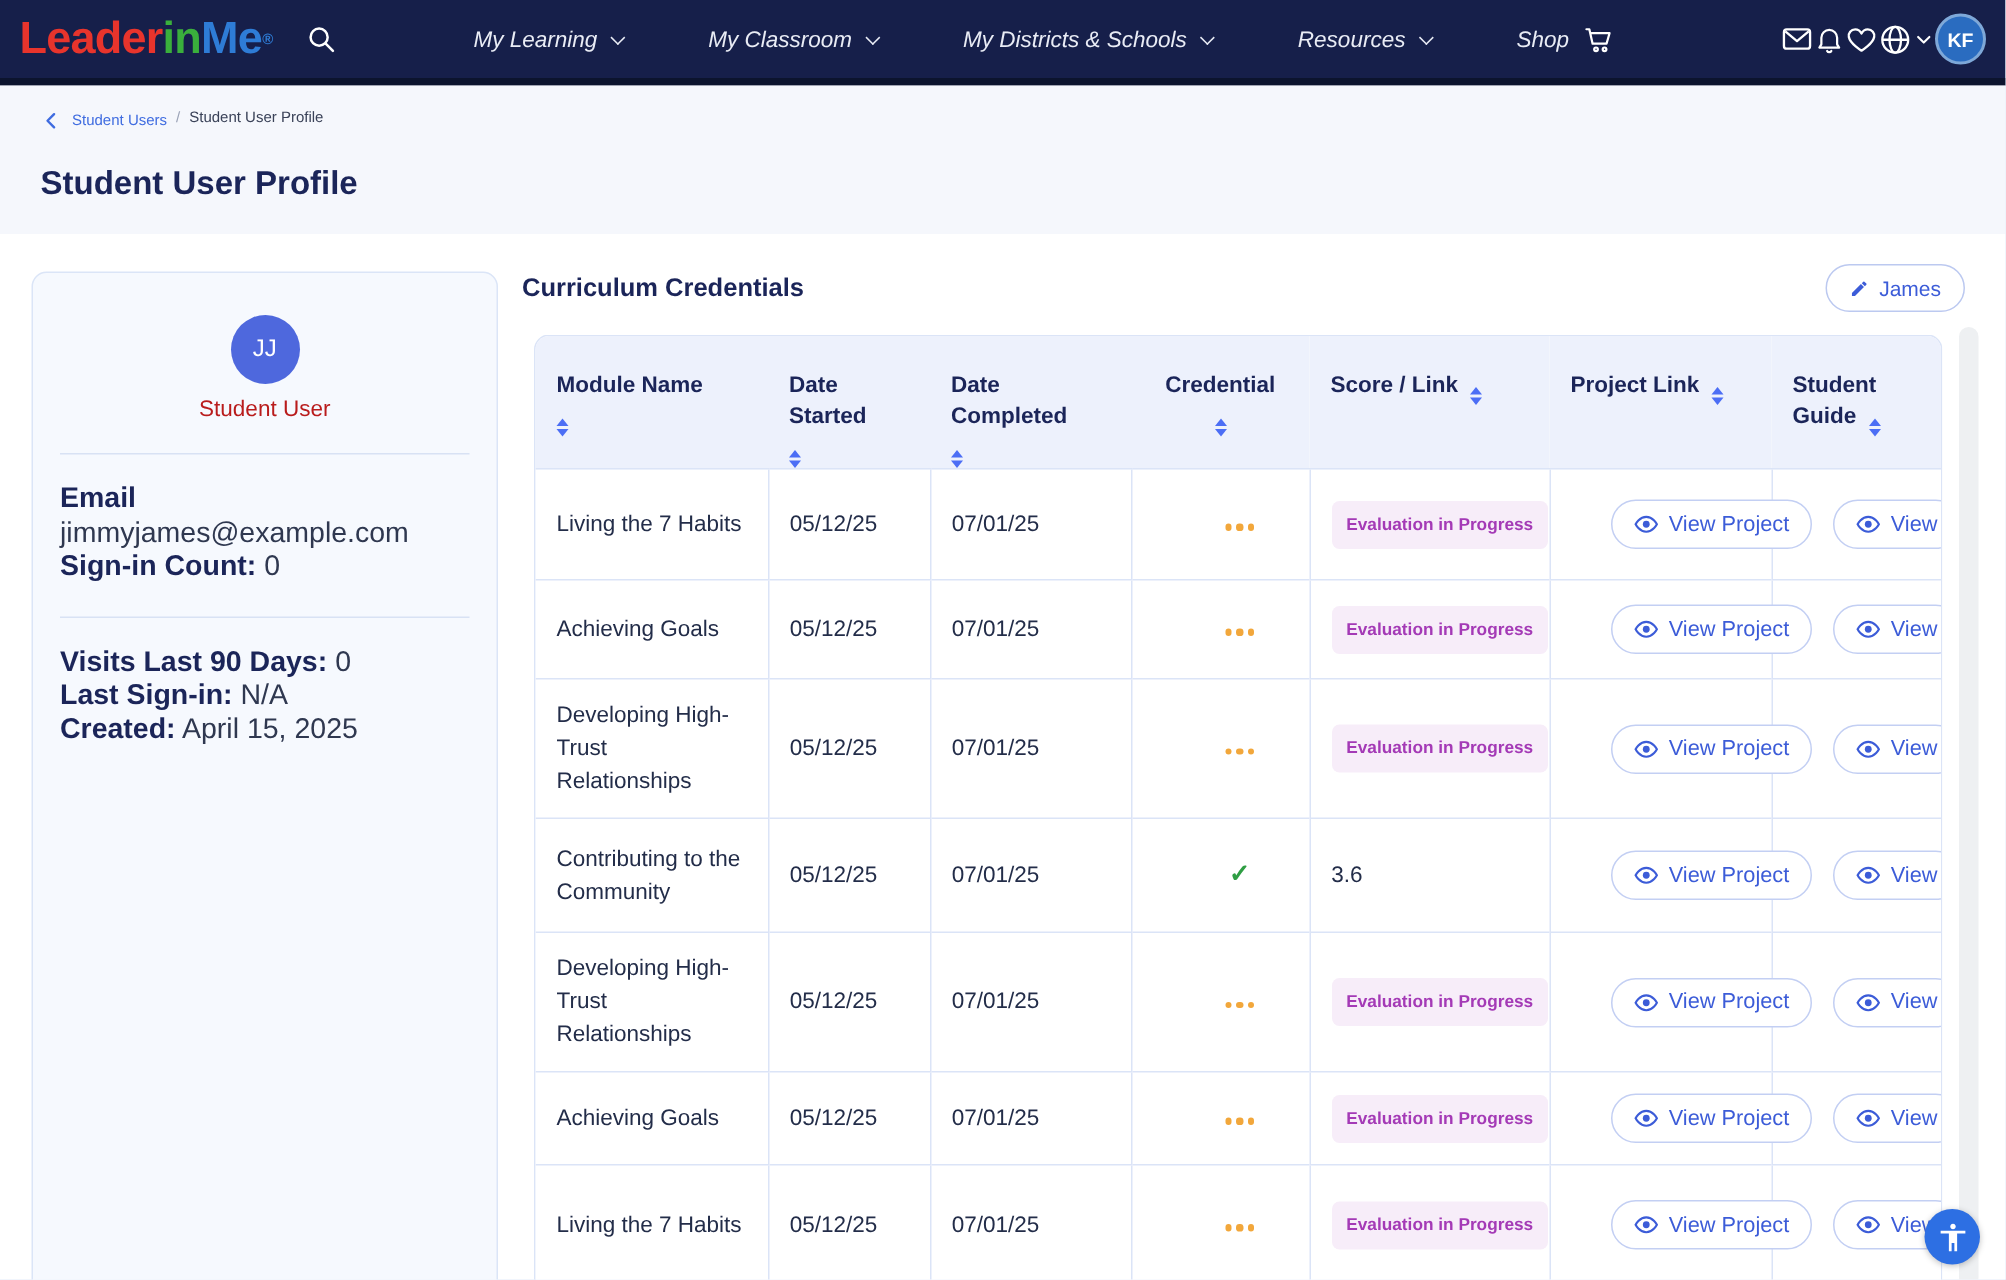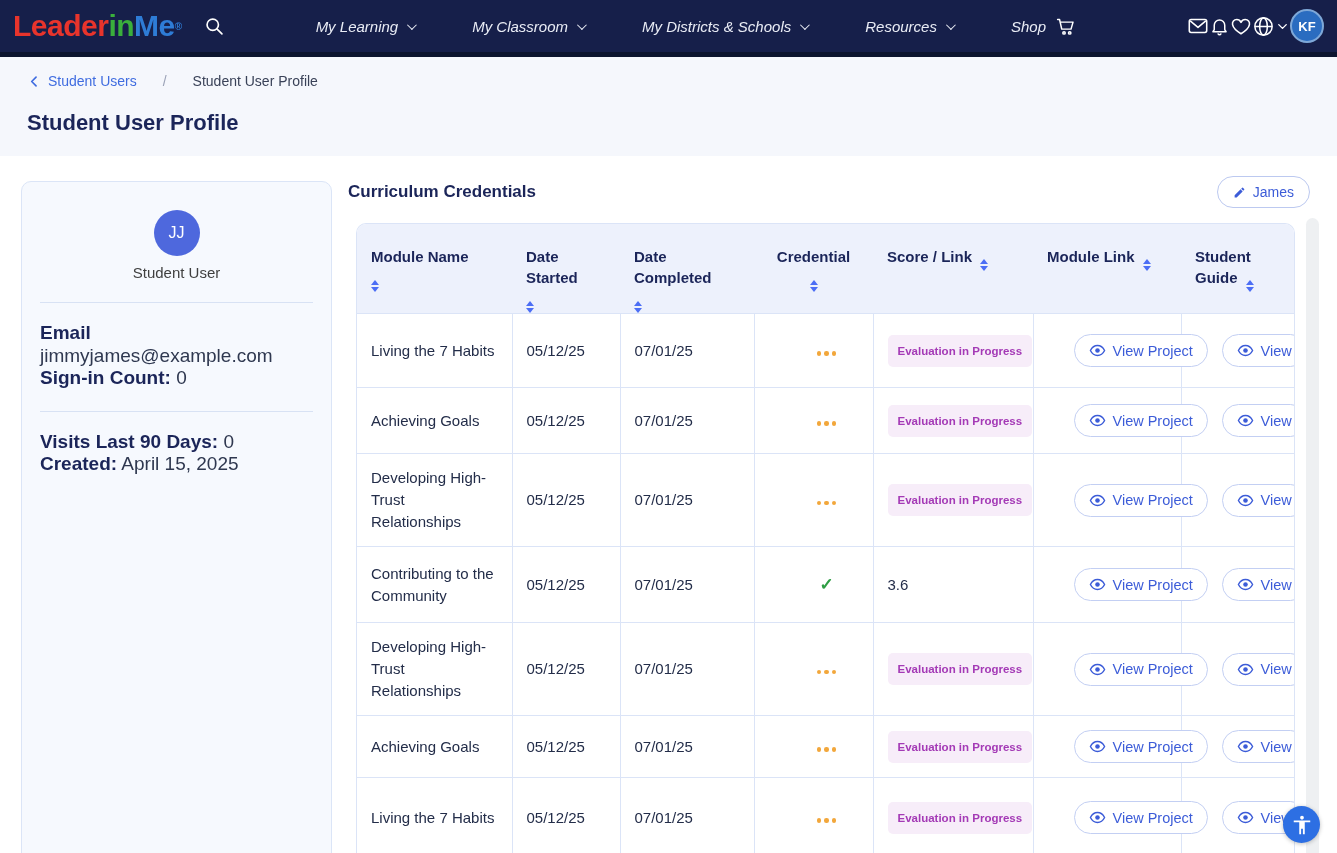--- a/index.html
+++ b/index.html
@@ -27,41 +27,41 @@
   .chev { width:7px; height:7px; border-right:1.8px solid #e9ecf5; border-bottom:1.8px solid #e9ecf5; transform:rotate(45deg) translateY(-2px); }
   .nav-right { display:flex; align-items:center; margin-left:20px; }
   .nav-avatar {
     width:34px; height:34px; border-radius:50%; background:var(--navbar-avatar-bg,#2A6CC0);
     border:2px solid #7ea8d8; color:#fff; font-size:13px; font-weight:bold;
     display:flex; align-items:center; justify-content:center; cursor:pointer;
   }
 
   
   .page-head { background:var(--header-band-bg,#F5F7FC); height:99px; padding:16px 0 0 27px; }
-  .breadcrumb { display:flex; align-items:flex-end; gap:26px; font-size:14px; }
+  .breadcrumb { display:flex; align-items:flex-start; gap:6px; font-size:10px; }
   .crumb-back { display:flex; align-items:center; gap:6px; color:var(--link-blue,#3F6CE0); cursor:pointer; text-decoration:none; }
   .crumb-sep { color:#9aa2b6; }
   .crumb-current { color:#3a4258; }
   .page-title { margin:21px 0 0; font-size:22px; font-weight:bold; color:var(--dark-navy,#1B2559); }
 
   
   .main { position:relative; height:697px; background:#fff; }
 
   
   .profile-card {
     position:absolute; left:21px; top:25px; width:311px; height:760px;
     background:var(--card-bg,#F6F9FE); border:1px solid var(--card-border,#DBE5F7);
     border-radius:10px; padding:28px 18px; text-align:center;
   }
   .avatar-jj {
     width:46px; height:46px; border-radius:50%; background:var(--avatar-blue,#4E68DD);
     color:#fff; font-size:16px; display:flex; align-items:center; justify-content:center; margin:0 auto;
   }
   .profile-name { margin-top:13px; font-size:17px; font-weight:bold; color:var(--dark-navy,#1B2559); }
-  .profile-role { margin-top:8px; font-size:15px; color:#404040; }
+  .profile-role { margin-top:8px; font-size:15px; color:#b91c1c; }
   .card-divider { border:none; border-top:1px solid #d8e2f4; margin:21px 0 19px; }
   .info-group { text-align:left; font-size:19px; line-height:22.5px; color:#2f3850; }
   .info-group b { color:var(--dark-navy,#1B2559); }
 
   
   .cred-section { position:absolute; left:348px; top:20px; width:962px; }
   .cred-head { display:flex; justify-content:space-between; align-items:center; margin-bottom:15px; }
   .cred-title { margin:0; font-size:17px; font-weight:bold; color:var(--dark-navy,#1B2559); }
   .edit-btn {
     display:inline-flex; align-items:center; gap:7px; cursor:pointer;
@@ -218,20 +218,21 @@
     <div class="avatar-jj">JJ</div>
     <div class="profile-role">Student User</div>
     <hr class="card-divider">
     <div class="info-group">
       <div><b>Email</b> <span>jimmyjames@example.com</span></div>
       <div><b>Sign-in Count:</b> <span>0</span></div>
     </div>
     <hr class="card-divider">
     <div class="info-group">
       <div><b>Visits Last 90 Days:</b> <span>0</span></div>
+      <div><b>Last Sign-in:</b> <span>N/A</span></div>
       <div><b>Created:</b> <span>April 15, 2025</span></div>
     </div>
   </aside>
 
   <section class="cred-section">
     <div class="cred-head">
       <h2 class="cred-title">Curriculum Credentials</h2>
       <button class="edit-btn">
         <svg width="13" height="13" viewBox="0 0 24 24" fill="#3C5CD8">
             <path d="M3 17.25V21h3.75L17.8 9.94l-3.75-3.75L3 17.25zM20.7 7.04a1 1 0 0 0 0-1.41l-2.34-2.34a1 1 0 0 0-1.41 0l-1.83 1.83 3.75 3.75 1.83-1.83z"></path>
@@ -265,21 +266,21 @@
                     <i class="down"></i>
                   </span></span></th>
               <th class="center"><span class="th-label">Credential</span><span class="sort-wrap-below c"><span class="sort below">
                     <i class="up"></i>
                     <i class="down"></i>
                   </span></span></th>
               <th><span class="th-label">Score / Link</span><span class="sort inline">
                   <i class="up"></i>
                   <i class="down"></i>
                 </span></th>
-              <th><span class="th-label">Module Link</span><span class="sort inline">
+              <th><span class="th-label">Project Link</span><span class="sort inline">
                   <i class="up"></i>
                   <i class="down"></i>
                 </span></th>
               <th><span class="th-label">Student Guide</span><span class="sort inline">
                   <i class="up"></i>
                   <i class="down"></i>
                 </span></th>
             </tr>
           </thead>
         <tbody id="cred-tbody">

